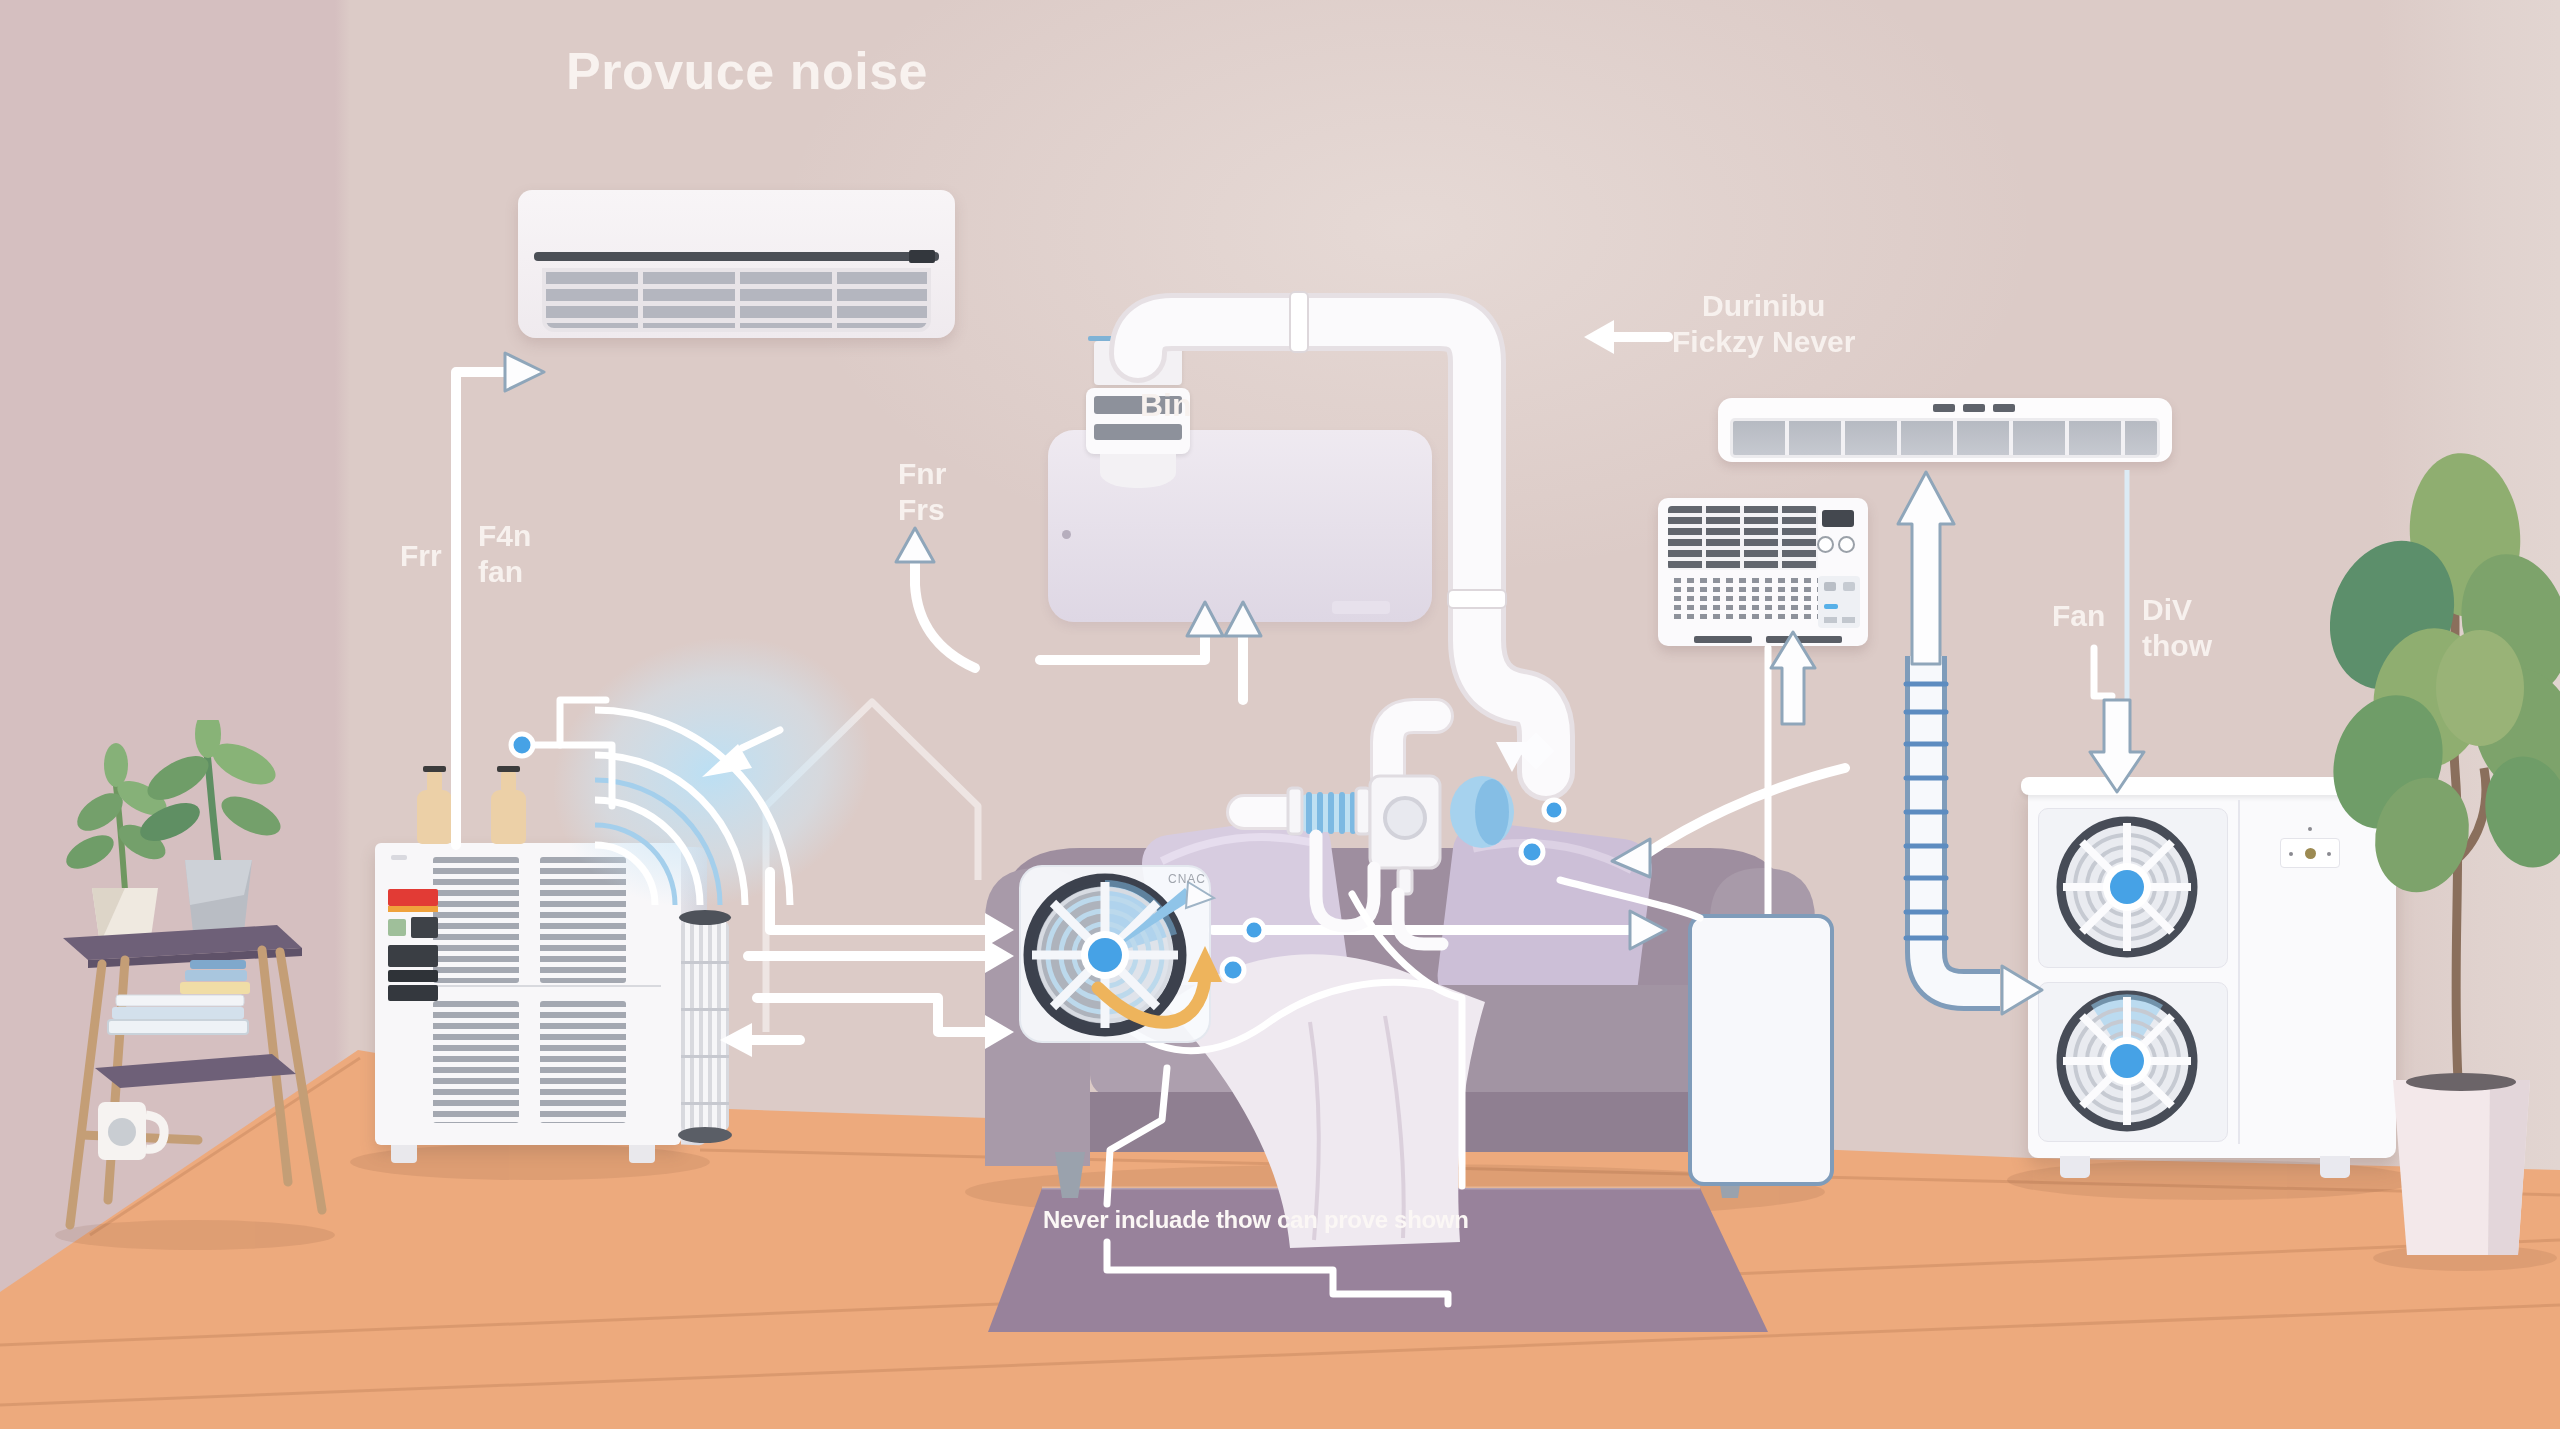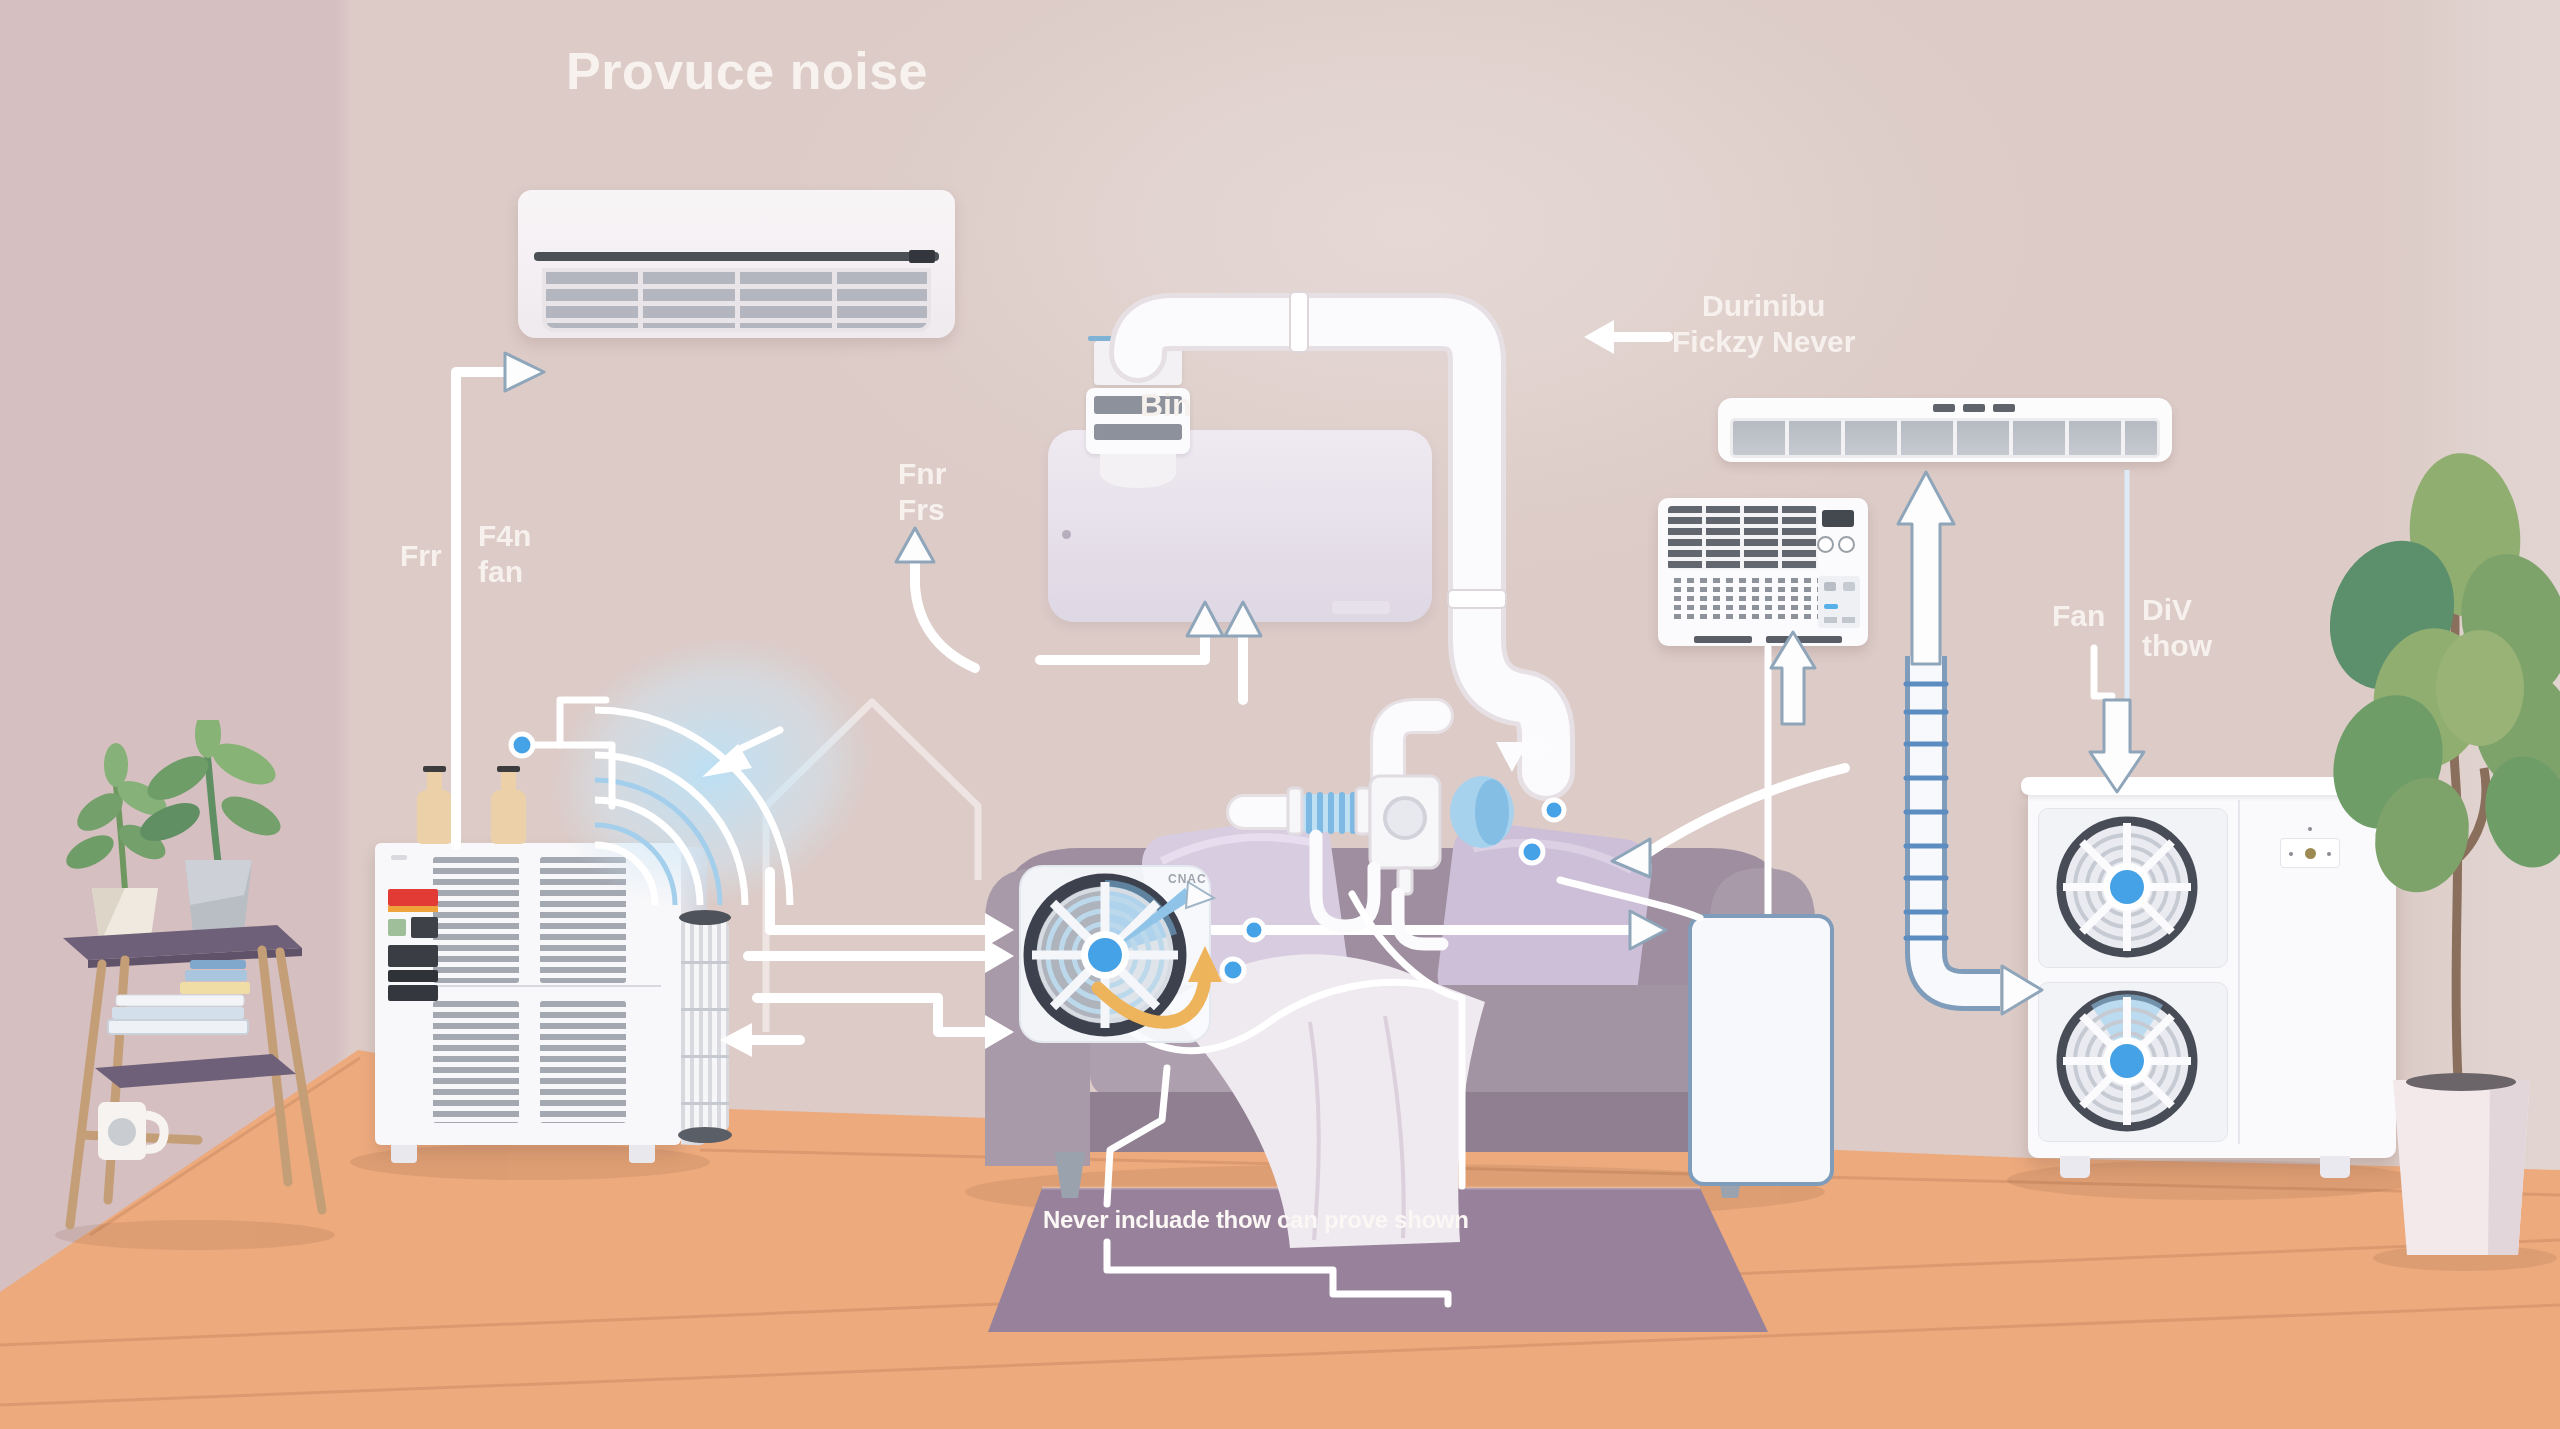--- a/index.html
+++ b/index.html
@@ -17,21 +17,21 @@
   #title{left:566px;top:16px;font-size:52px;letter-spacing:.5px;color:#f8f2ef;margin-top:24px;}
   #subtitle{left:568px;top:92px;font-size:37px;font-weight:700;color:rgba(248,242,239,.9);}
   #lbl-frr{left:400px;top:538px;}
   #lbl-f4n{left:478px;top:518px;}
   #lbl-fnr{left:898px;top:456px;}
   #lbl-bin{left:1140px;top:386px;font-size:32px;}
   #lbl-duct{left:1672px;top:288px;text-align:center;}
   #lbl-fan{left:2052px;top:598px;}
   #lbl-div{left:2142px;top:592px;}
   #rug-note{left:1043px;top:1206px;font-size:24px;letter-spacing:-.3px;color:#fbf7f5;}
-  #cnac{left:1168px;top:872px;font-size:12px;font-weight:700;color:#a0a5ad;letter-spacing:1px;}
+  #cnac{left:1168px;top:872px;font-size:12px;font-weight:400;color:#a0a5ad;letter-spacing:1px;}
   
   .wline{stroke:#fff;stroke-width:10;fill:none;stroke-linecap:round;stroke-linejoin:round;}
   .wthin{stroke:#fff;stroke-width:7;fill:none;stroke-linecap:round;stroke-linejoin:round;}
   .head{fill:#fff;}
   .heado{fill:#fdfdfe;stroke:#8fa6ba;stroke-width:3;stroke-linejoin:round;}
   .pipeo{stroke:#e6e0e4;stroke-width:58;fill:none;stroke-linecap:round;stroke-linejoin:round;}
   .pipe{stroke:#fbfafc;stroke-width:48;fill:none;stroke-linecap:round;stroke-linejoin:round;}
   .pipesm-o{stroke:#e6e0e4;stroke-width:36;fill:none;stroke-linecap:round;}
   .pipesm{stroke:#fbfafc;stroke-width:30;fill:none;stroke-linecap:round;}
   .pipethin{stroke:#fbfafc;stroke-width:13;fill:none;stroke-linecap:round;}

